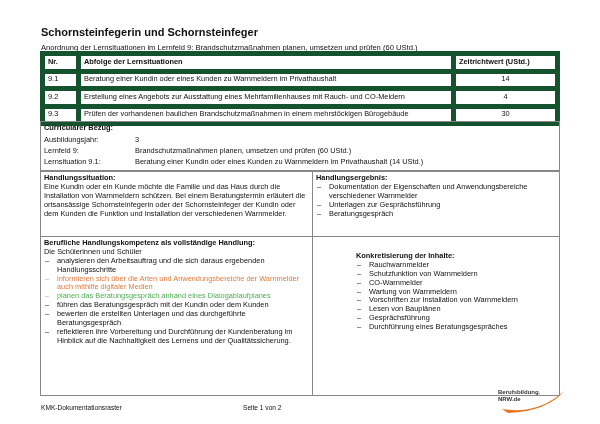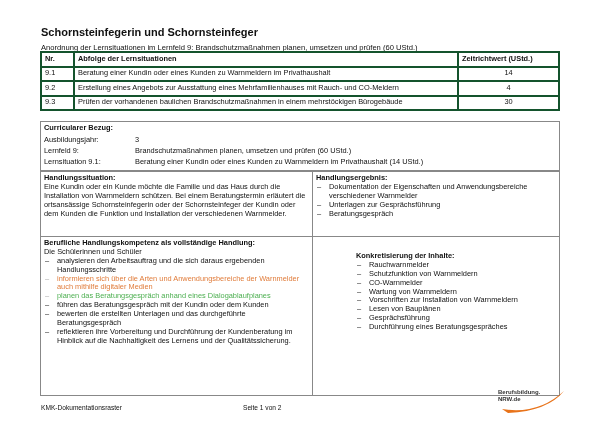--- a/index.html
+++ b/index.html
@@ -10,21 +10,21 @@
     }
     .abs { position: absolute; }
     .title { left: 41px; top: 26px; font-weight: bold; font-size: 11px; }
     .subtitle { left: 41px; top: 43px; font-size: 7.6px; }
 
     table.ls {
       position: absolute; left: 40px; top: 51px; width: 520px;
       border-collapse: collapse; font-size: 7.4px;
     }
     table.ls td, table.ls th {
-      border: 2px solid #14532d; padding: 0 3px; height: 12.5px;
+      border: 5px solid #14532d; padding: 0 3px; height: 12.5px;
       text-align: left; font-weight: normal;
     }
     table.ls th { font-weight: bold; }
     table.ls td.nr, table.ls th.nr { width: 25px; }
     table.ls td.zw, table.ls th.zw { width: 93px; }
     table.ls td.zw { text-align: center; }
 
     .box { position: absolute; border: 1px solid #888; box-sizing: border-box; }
     .curric { left: 40px; top: 121px; width: 520px; height: 50px; padding: 2px 3px; }
     .curric .h { font-weight: bold; margin-bottom: 1px; }

